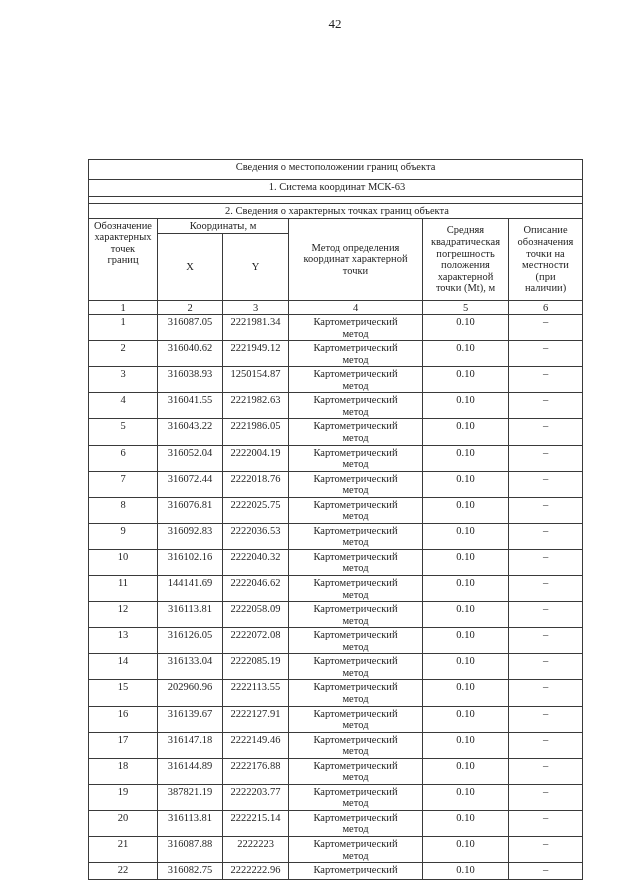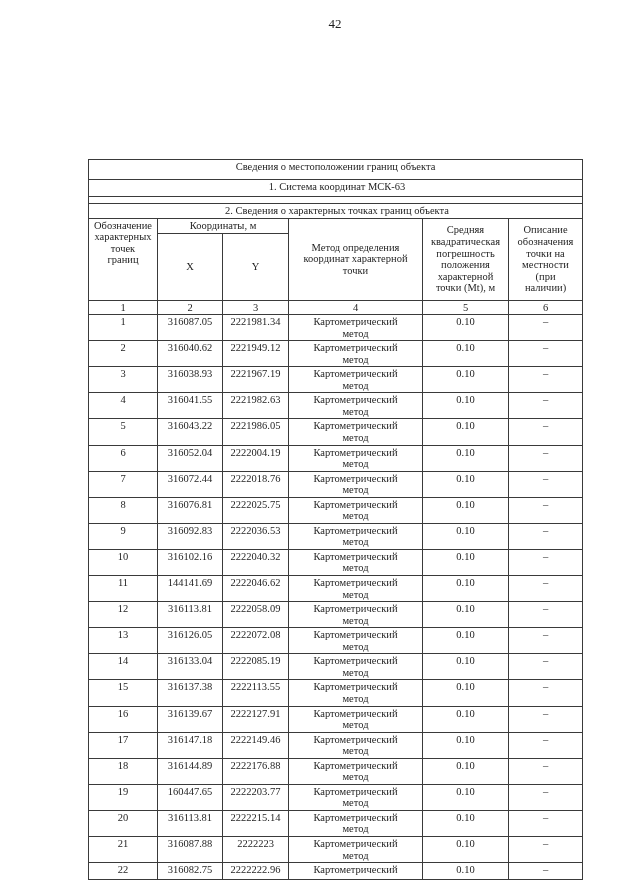--- a/index.html
+++ b/index.html
@@ -134,21 +134,21 @@
           <td>316040.62</td>
           <td>2221949.12</td>
           <td class="pre">Картометрический
 метод</td>
           <td>0.10</td>
           <td>–</td>
         </tr>
         <tr class="r-data">
           <td>3</td>
           <td>316038.93</td>
-          <td>2221967.19</td>
+          <td>1250154.87</td>
           <td class="pre">Картометрический
 метод</td>
           <td>0.10</td>
           <td>–</td>
         </tr>
         <tr class="r-data">
           <td>4</td>
           <td>316041.55</td>
           <td>2221982.63</td>
           <td class="pre">Картометрический
@@ -241,21 +241,21 @@
           <td>14</td>
           <td>316133.04</td>
           <td>2222085.19</td>
           <td class="pre">Картометрический
 метод</td>
           <td>0.10</td>
           <td>–</td>
         </tr>
         <tr class="r-data">
           <td>15</td>
-          <td>316137.38</td>
+          <td>202960.96</td>
           <td>2222113.55</td>
           <td class="pre">Картометрический
 метод</td>
           <td>0.10</td>
           <td>–</td>
         </tr>
         <tr class="r-data">
           <td>16</td>
           <td>316139.67</td>
           <td>2222127.91</td>
@@ -277,21 +277,21 @@
           <td>18</td>
           <td>316144.89</td>
           <td>2222176.88</td>
           <td class="pre">Картометрический
 метод</td>
           <td>0.10</td>
           <td>–</td>
         </tr>
         <tr class="r-data">
           <td>19</td>
-          <td>160447.65</td>
+          <td>387821.19</td>
           <td>2222203.77</td>
           <td class="pre">Картометрический
 метод</td>
           <td>0.10</td>
           <td>–</td>
         </tr>
         <tr class="r-data">
           <td>20</td>
           <td>316113.81</td>
           <td>2222215.14</td>

